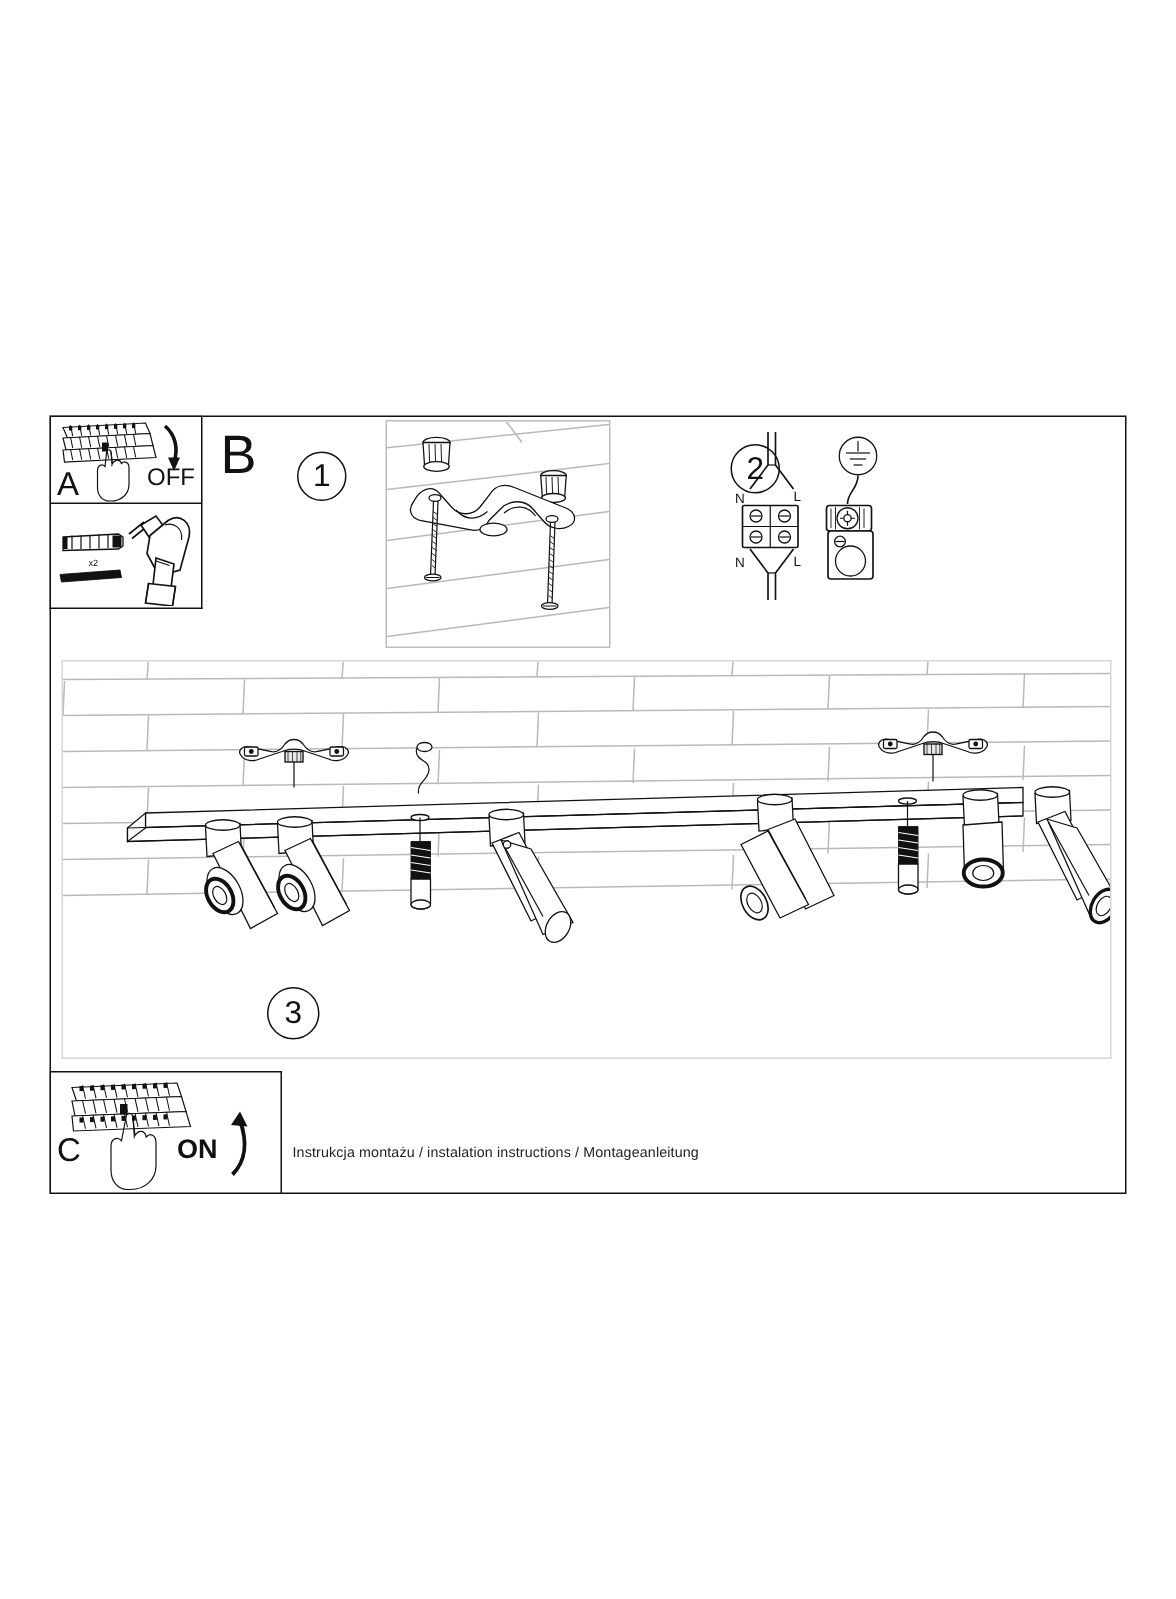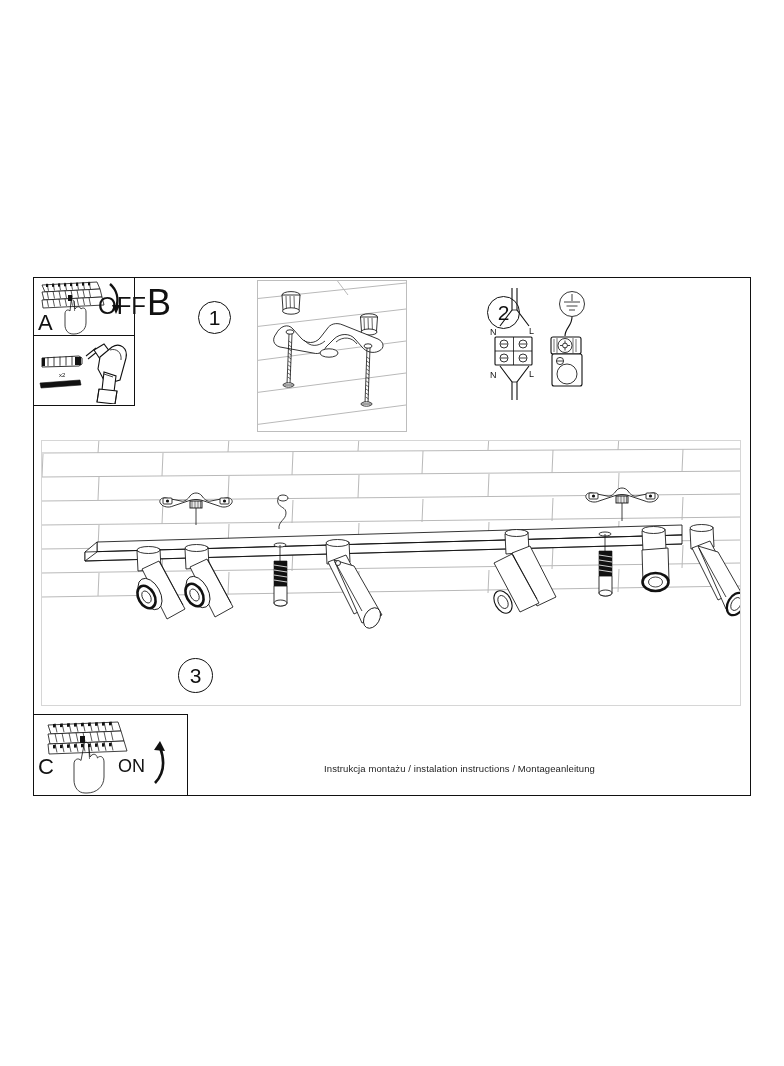--- a/index.html
+++ b/index.html
@@ -79,30 +79,30 @@
     line-height: 1;
     color: #111;
     letter-spacing: 0;
   }
   .letter-b { left: 147px; top: 285px; font-size: 36px; }
   .letter-a { left: 38px;  top: 312px; font-size: 22px; }
   .letter-c { left: 38px;  top: 756px; font-size: 22px; }
 
   .word-off {
     position: absolute;
-    left: 98px; top: 292px;
-    font-size: 24px;
+    left: 98px; top: 310px;
+    font-size: 16px;
     font-weight: 400;
     color: #111;
   }
   .word-on {
     position: absolute;
     left: 118px; top: 756px;
     font-size: 18px;
-    font-weight: 400;
+    font-weight: 700;
     color: #111;
   }
 
   
   .step-circle {
     position: absolute;
     border: 1.6px solid #111;
     border-radius: 50%;
     display: flex;
     align-items: center;
@@ -156,21 +156,21 @@
   .caption {
     position: absolute;
     left: 195px;
     top: 761px;
     width: 400px;
     font-size: 9.5px;
     line-height: 15px;
     color: #222;
     letter-spacing: 0.1px;
   }
-  .caption div { white-space: nowrap; text-align: right; }
+  .caption div { white-space: nowrap; }
 
   svg { display: block; }
   .ln  { fill: none; stroke: #111; stroke-width: 1.1; }
   .ln-thin { fill: none; stroke: #111; stroke-width: 0.8; }
   .brick { fill: none; stroke: #b9b9b9; stroke-width: 1; }
   .wht { fill: #fff; stroke: #111; stroke-width: 1.1; }
   .wht-thin { fill: #fff; stroke: #111; stroke-width: 0.85; }
   .blk { fill: #111; stroke: #111; stroke-width: 0.6; }
   .gry { fill: #e8e8e8; stroke: #111; stroke-width: 0.9; }
 </style>

